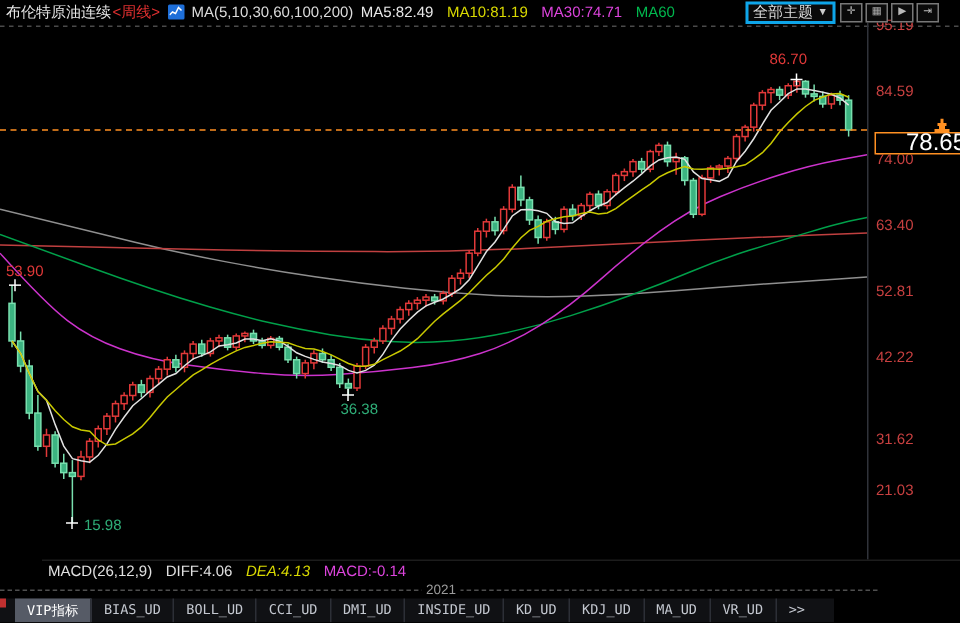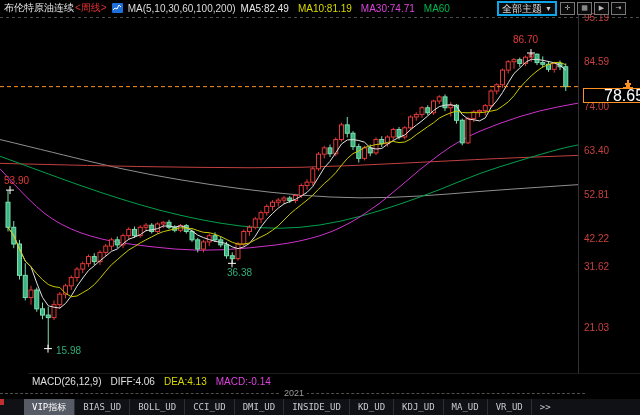--- a/index.html
+++ b/index.html
@@ -29,22 +29,22 @@
   .price-marker{position:absolute;left:622px;width:12px;height:11px;z-index:5;}
   
   .macd-row{position:absolute;top:373px;left:0;width:640px;height:15px;z-index:4;background:#000;
             border-top:1px solid #1c1c1c;display:flex;align-items:center;padding-left:4px;box-sizing:border-box;
             font-size:10px;gap:9px;white-space:nowrap;margin-left:28px;}
   
   .axis-strip{position:absolute;top:388px;left:0;width:584px;height:11px;z-index:4;background:#000;}
   .axis-dash{position:absolute;top:5px;left:0;width:585px;border-top:1px dashed #4f4f4f;}
   .xlabel{position:absolute;left:281px;top:0px;color:#9a9a9a;font-size:9px;background:#000;padding:0 3px;z-index:2;}
   
-  .toolbar{position:absolute;top:399px;left:0;width:640px;height:16px;background:#101114;z-index:6;
-           display:flex;align-items:stretch;padding-left:24px;box-sizing:border-box;
+  .toolbar{position:absolute;top:399px;left:0;width:556px;height:16px;background:#101114;z-index:6;
+           display:flex;align-items:stretch;padding-left:10px;box-sizing:border-box;
            font-family:"DejaVu Sans Mono",monospace;font-size:9px;color:#c4c8d0;}
   .tb-item{display:flex;align-items:center;padding:0 8px;border-right:1px solid #2c2f36;cursor:default;white-space:nowrap;}
   .tb-item.active{background:#565b66;color:#ffffff;}
   .tb-item.more{border-right:none;}
   .tb-marker{position:absolute;left:0;top:399px;width:4px;height:6px;background:#c03030;z-index:7;}
 </style>
 </head>
 <body>
 
 <div class="app">
@@ -298,35 +298,35 @@
     </svg>
 
   <div class="axis-vline"></div>
   <div id="right-axis">
       <span class="ytick" style="top: 12px;">95.19</span>
       <span class="ytick" style="top: 56.3096px;">84.59</span>
       <span class="ytick" style="top: 100.577px;">74.00</span>
       <span class="ytick" style="top: 144.887px;">63.40</span>
       <span class="ytick" style="top: 189.155px;">52.81</span>
       <span class="ytick" style="top: 233.423px;">42.22</span>
-      <span class="ytick" style="top: 261px;">31.62</span>
+      <span class="ytick" style="top: 288px;">31.62</span>
       <span class="ytick" style="top: 322px;">21.03</span>
       <div class="price-box" style="top: 88.1397px;">78.65</div>
       <div class="price-marker" style="top: 76.6397px;"><svg width="12" height="11" viewBox="0 0 12 11">
           <rect x="5" y="0" width="2" height="3" fill="#ff9022"></rect>
           <rect x="3" y="3" width="6" height="2" fill="#ff9022"></rect>
           <rect x="4" y="5" width="4" height="2" fill="#ff9022"></rect>
           <rect x="1" y="7" width="10" height="2" fill="#ff9022"></rect>
         </svg></div>
     </div>
 
   <div class="macd-row">
     <span id="macd-l" style="color: rgb(224, 224, 224);">MACD(26,12,9)</span>
     <span id="macd-d" style="color: rgb(224, 224, 224);">DIFF:4.06</span>
-    <span id="macd-e" style="color: rgb(217, 217, 0);">DEA:4.13</span>
+    <span id="macd-e" style="color: rgb(217, 217, 0); font-style: italic;">DEA:4.13</span>
     <span id="macd-m" style="color: rgb(221, 68, 221);">MACD:-0.14</span>
   </div>
 
   <div class="axis-strip">
     <div class="axis-dash"></div>
     <span class="xlabel">2021</span>
   </div>
 
   <div class="tb-marker"></div>
   <div class="toolbar" id="toolbar">

